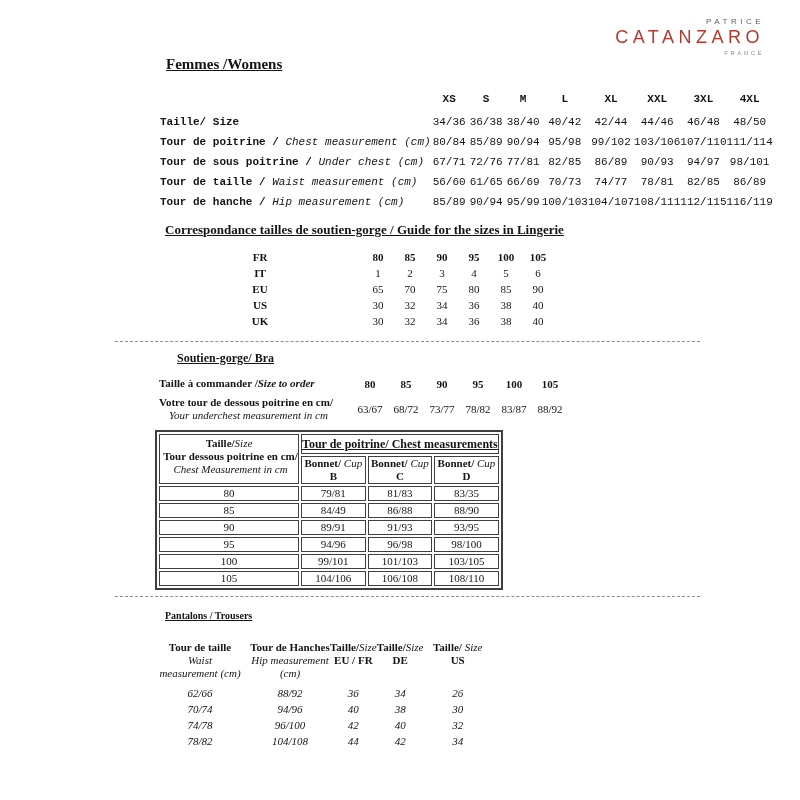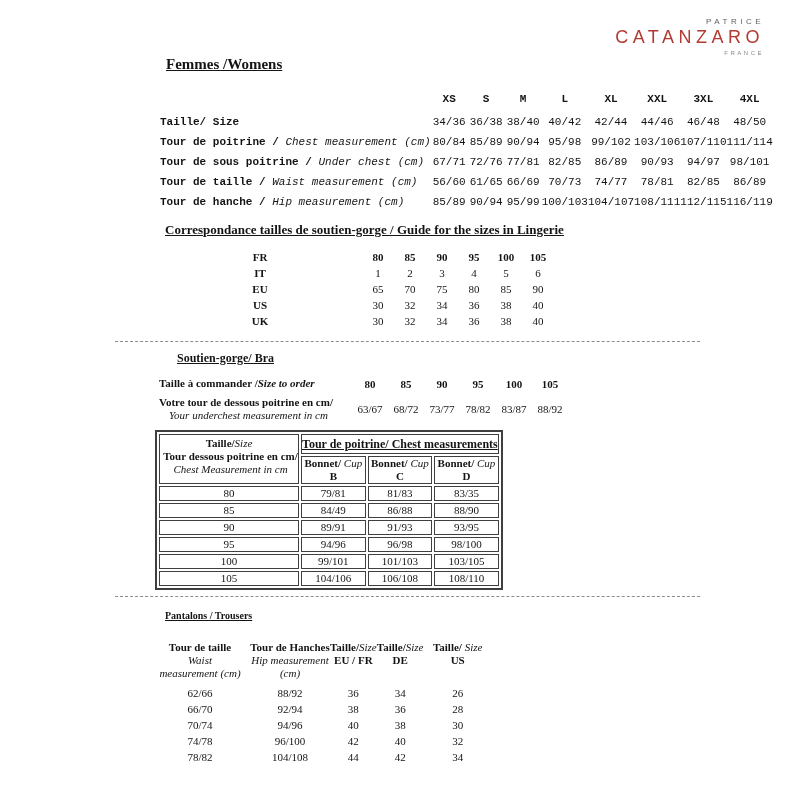--- a/index.html
+++ b/index.html
@@ -57,21 +57,21 @@
   #t-bracup td.corner { vertical-align:top; padding-top:2px; }
   #t-bracup td.corner .c1 { text-align:center; }
   #t-bracup td.corner .c2, #t-bracup td.corner .c3 { text-align:center; padding-left:3px; }
   #t-bracup td.span { font-size:12px; height:20px; }
   #t-bracup td.cup { height:28px; }
   #t-bracup tr.data td { height:15px; }
 
   
   #t-trousers { left:150px; top:641px; }
   #t-trousers td.thc { vertical-align:top; line-height:13px; height:44px; }
-  #t-trousers tr.drow { height:16px; }
+  #t-trousers tr.drow { height:16px;font-style:italic; }
 </style>
 </head>
 <body>
 
 <div class="page">
 
   <header id="logo">
     <div class="top">PATRICE</div>
     <div class="main">CATANZARO</div>
     <div class="sub">FRANCE</div>
@@ -374,27 +374,20 @@
           </td>
         </tr>
         <tr class="drow">
           <td>62/66</td>
           <td>88/92</td>
           <td>36</td>
           <td>34</td>
           <td>26</td>
         </tr>
         <tr class="drow">
-          <td>66/70</td>
-          <td>92/94</td>
-          <td>38</td>
-          <td>36</td>
-          <td>28</td>
-        </tr>
-        <tr class="drow">
           <td>70/74</td>
           <td>94/96</td>
           <td>40</td>
           <td>38</td>
           <td>30</td>
         </tr>
         <tr class="drow">
           <td>74/78</td>
           <td>96/100</td>
           <td>42</td>

